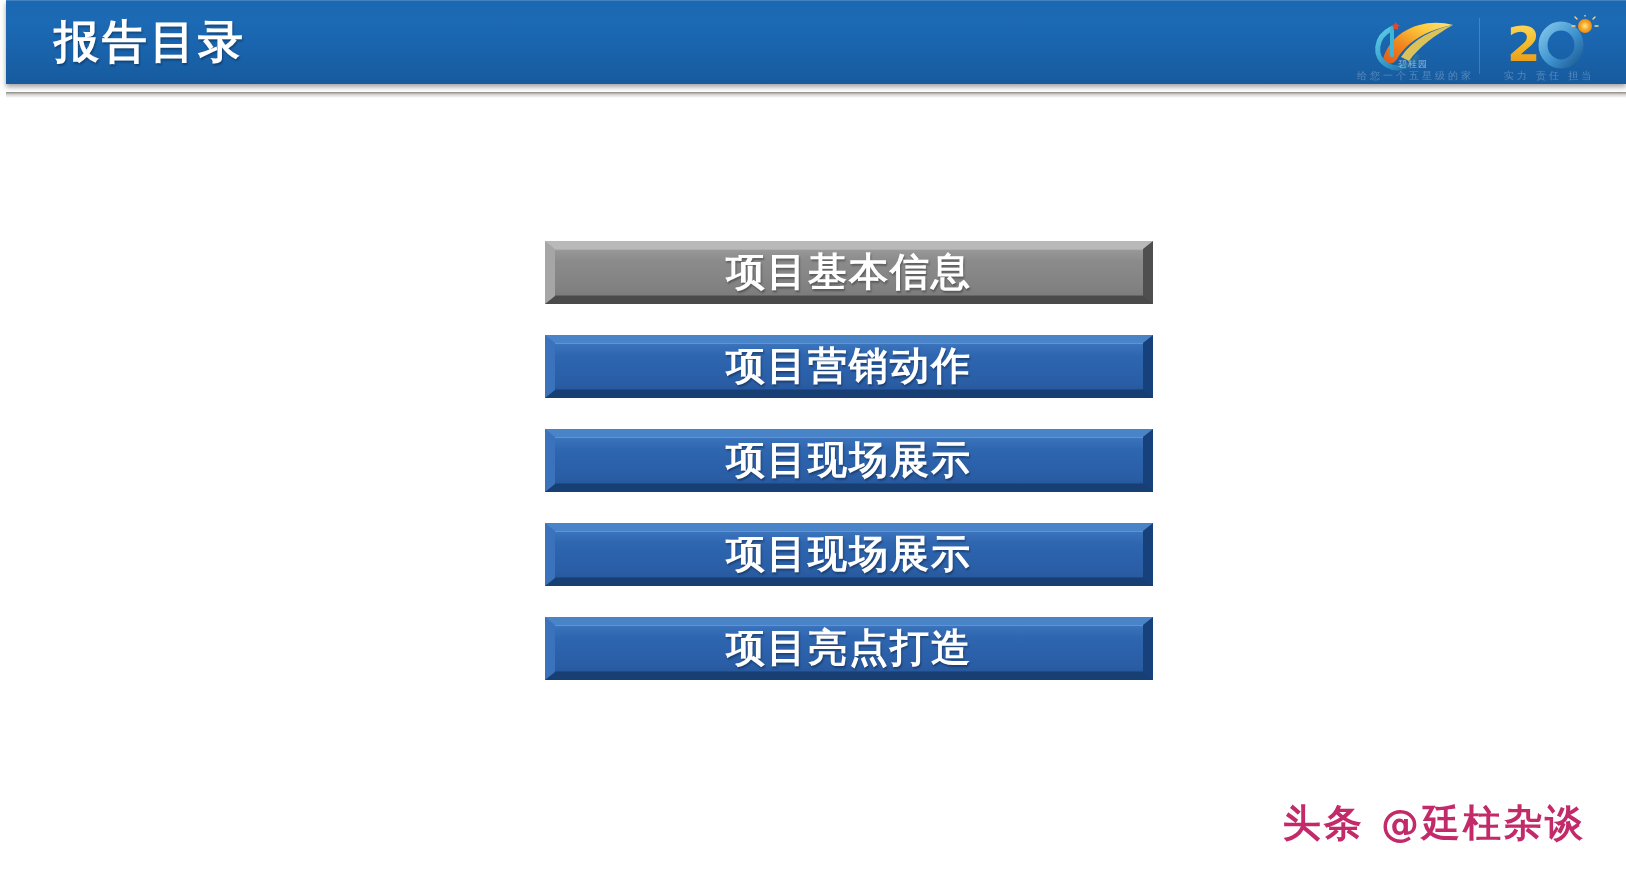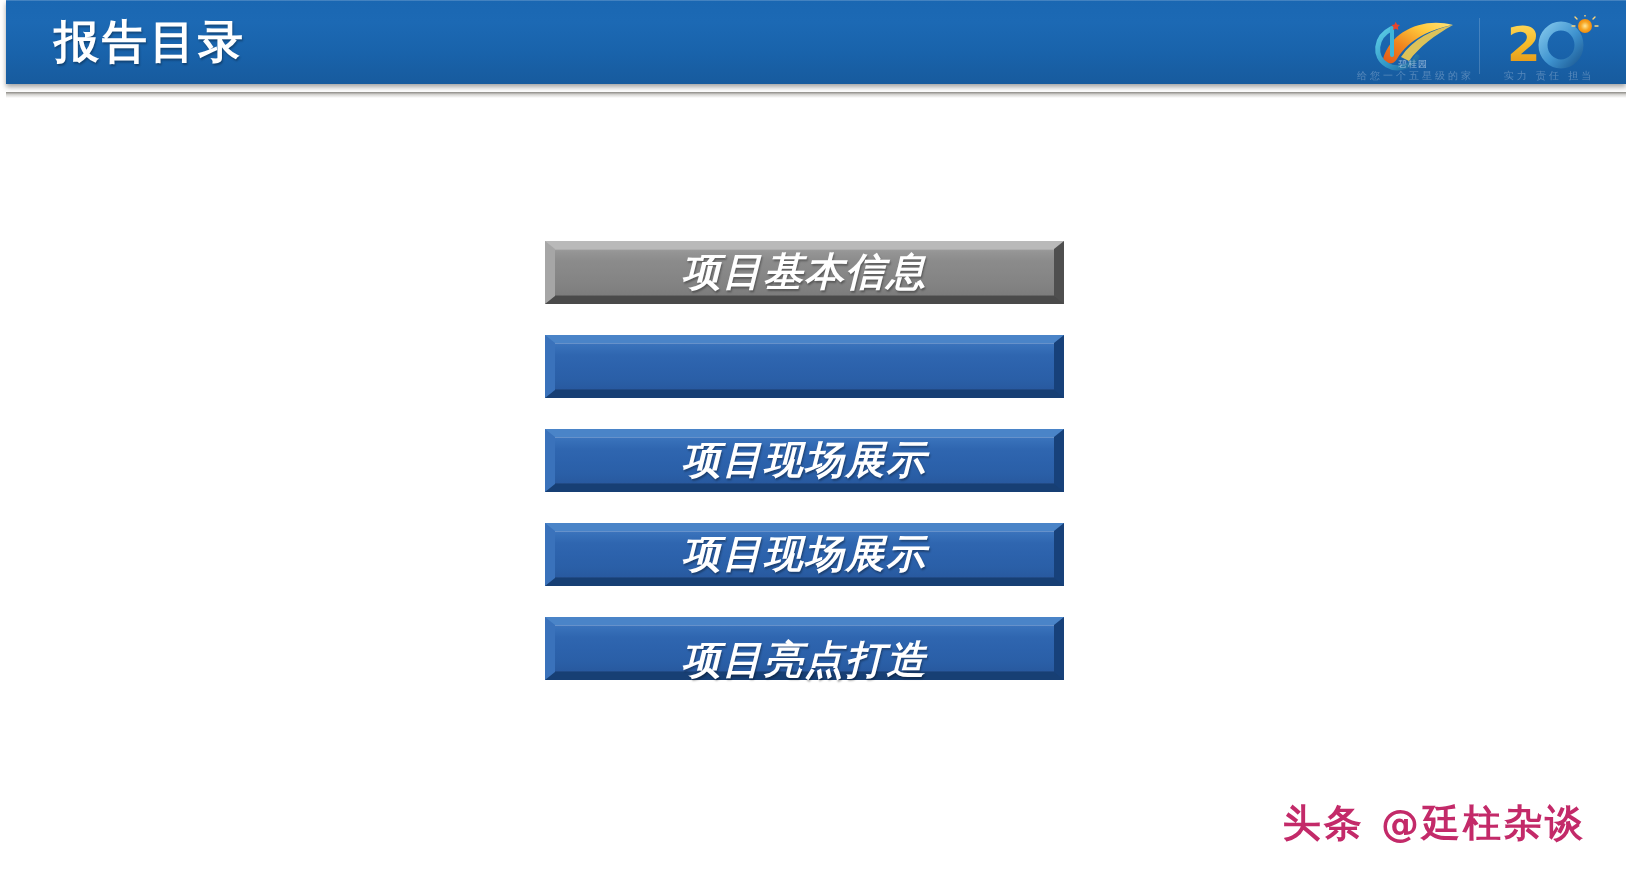--- a/index.html
+++ b/index.html
@@ -122,30 +122,29 @@
 
   
   #menu-stack {
     position: absolute;
     left: 545px;
     top: 241px;
     width: 531px;
   }
   .menu-button {
     position: relative;
-    width: 519px;
+    width: 608px;
     height: 63px;
     margin-bottom: 31px;
     box-sizing: border-box;
     display: flex;
     align-items: center;
     justify-content: center;
-    font-style: italic;
-  }
-  .menu-button:last-child { margin-bottom: 0; align-items: flex-end; }
+  }
+  .menu-button:last-child { margin-bottom: 0; }
 
   
   .bevel {
     position: absolute;
     left: 0; top: 0;
     width: 100%;
     height: 100%;
     box-sizing: border-box;
     border-style: solid;
     border-width: 8px 10px 8px 10px;
@@ -302,20 +301,21 @@
 
     <div class="menu-button gray">
       <div class="bevel"></div>
       <div class="inner-face"></div>
       <span class="menu-label">项目基本信息</span>
     </div>
 
     <div class="menu-button blue">
       <div class="bevel"></div>
       <div class="inner-face"></div>
+      <span class="menu-label">项目营销动作</span>
     </div>
 
     <div class="menu-button blue">
       <div class="bevel"></div>
       <div class="inner-face"></div>
       <span class="menu-label">项目现场展示</span>
     </div>
 
     <div class="menu-button blue">
       <div class="bevel"></div>

